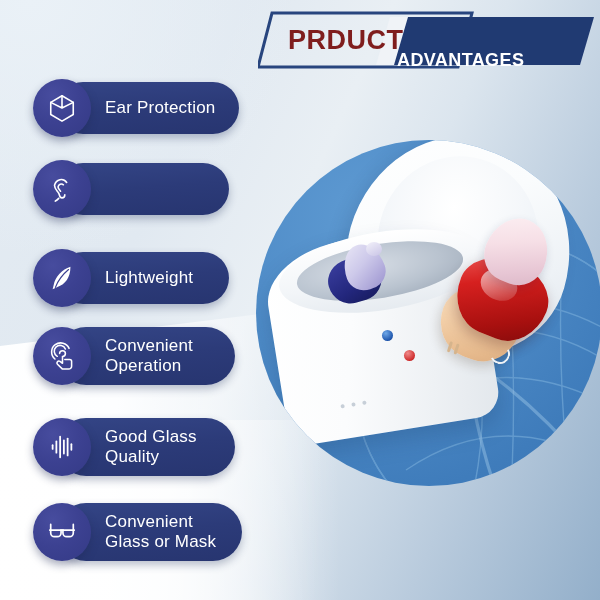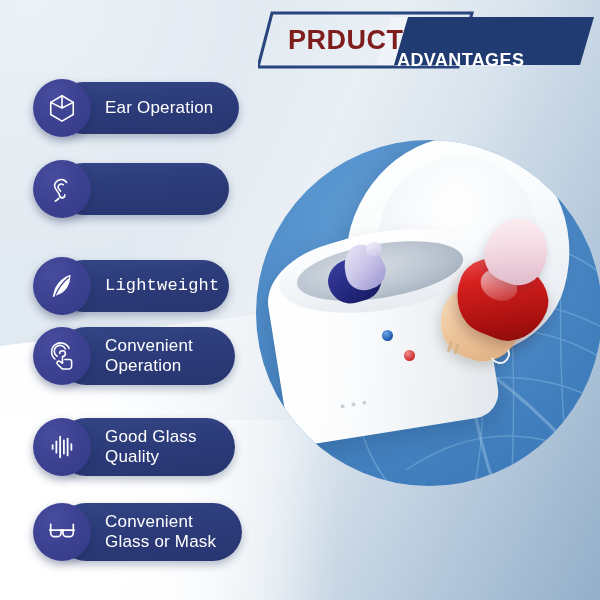--- a/index.html
+++ b/index.html
@@ -383,34 +383,34 @@
 
   <div class="features">
 
     <div class="pill" id="pill-0" style="top: 82px; width: 182px; height: 52px;">
       <span class="badge">
         <svg width="30" height="30" viewBox="0 0 32 32" fill="none" stroke="#ffffff" stroke-width="1.7" stroke-linejoin="round" stroke-linecap="round">
           <path d="M16 3 L28 10 L28 23 L16 30 L4 23 L4 10 Z"></path>
           <path d="M16 3 L16 16 M16 16 L28 10 M16 16 L4 10"></path>
         </svg>
       </span>
-      <span class="pill-label">Ear Operation</span>
+      <span class="pill-label">Ear Protection</span>
     </div>
 
     <div class="pill" id="pill-1" style="top: 163px; width: 172px; height: 52px;">
       <span class="badge">
         <svg width="30" height="30" viewBox="0 0 32 32" fill="none" stroke="#ffffff" stroke-width="1.7" stroke-linecap="round" stroke-linejoin="round">
           <path d="M21 9 A7.5 8.5 0 0 0 8 12 c0 4 3 6 4.5 8.5 c1.2 2 0.6 5 3.5 5 c2.4 0 3-2 3-3.4"></path>
           <path d="M17.5 11.5 A3.6 3.8 0 0 0 11.8 13.8 c0 2.2 2 3 2.6 4.6"></path>
           <path d="M12.5 26 c-1.2 1.4 -2.4 2.4 -3.6 2.9"></path>
         </svg>
       </span>
     </div>
 
-    <div class="pill" id="pill-2" style="top: 260px; width: 172px; height: 52px; font-family: Liberation Mono, monospace;">
+    <div class="pill" id="pill-2" style="top: 252px; width: 172px; height: 52px;">
       <span class="badge">
         <svg width="30" height="30" viewBox="0 0 32 32">
           <path d="M25 4 C16 7 9 14 7 24 L6 28 L10 26 C20 23 25 15 25 4 Z" fill="#ffffff"></path>
           <path d="M23 7 C17 12 12 18 9 26" stroke="#3c4191" stroke-width="1.3" fill="none" stroke-linecap="round"></path>
         </svg>
       </span>
       <span class="pill-label">Lightweight</span>
     </div>
 
     <div class="pill" id="pill-3" style="top: 327px; width: 178px; height: 58px;">

